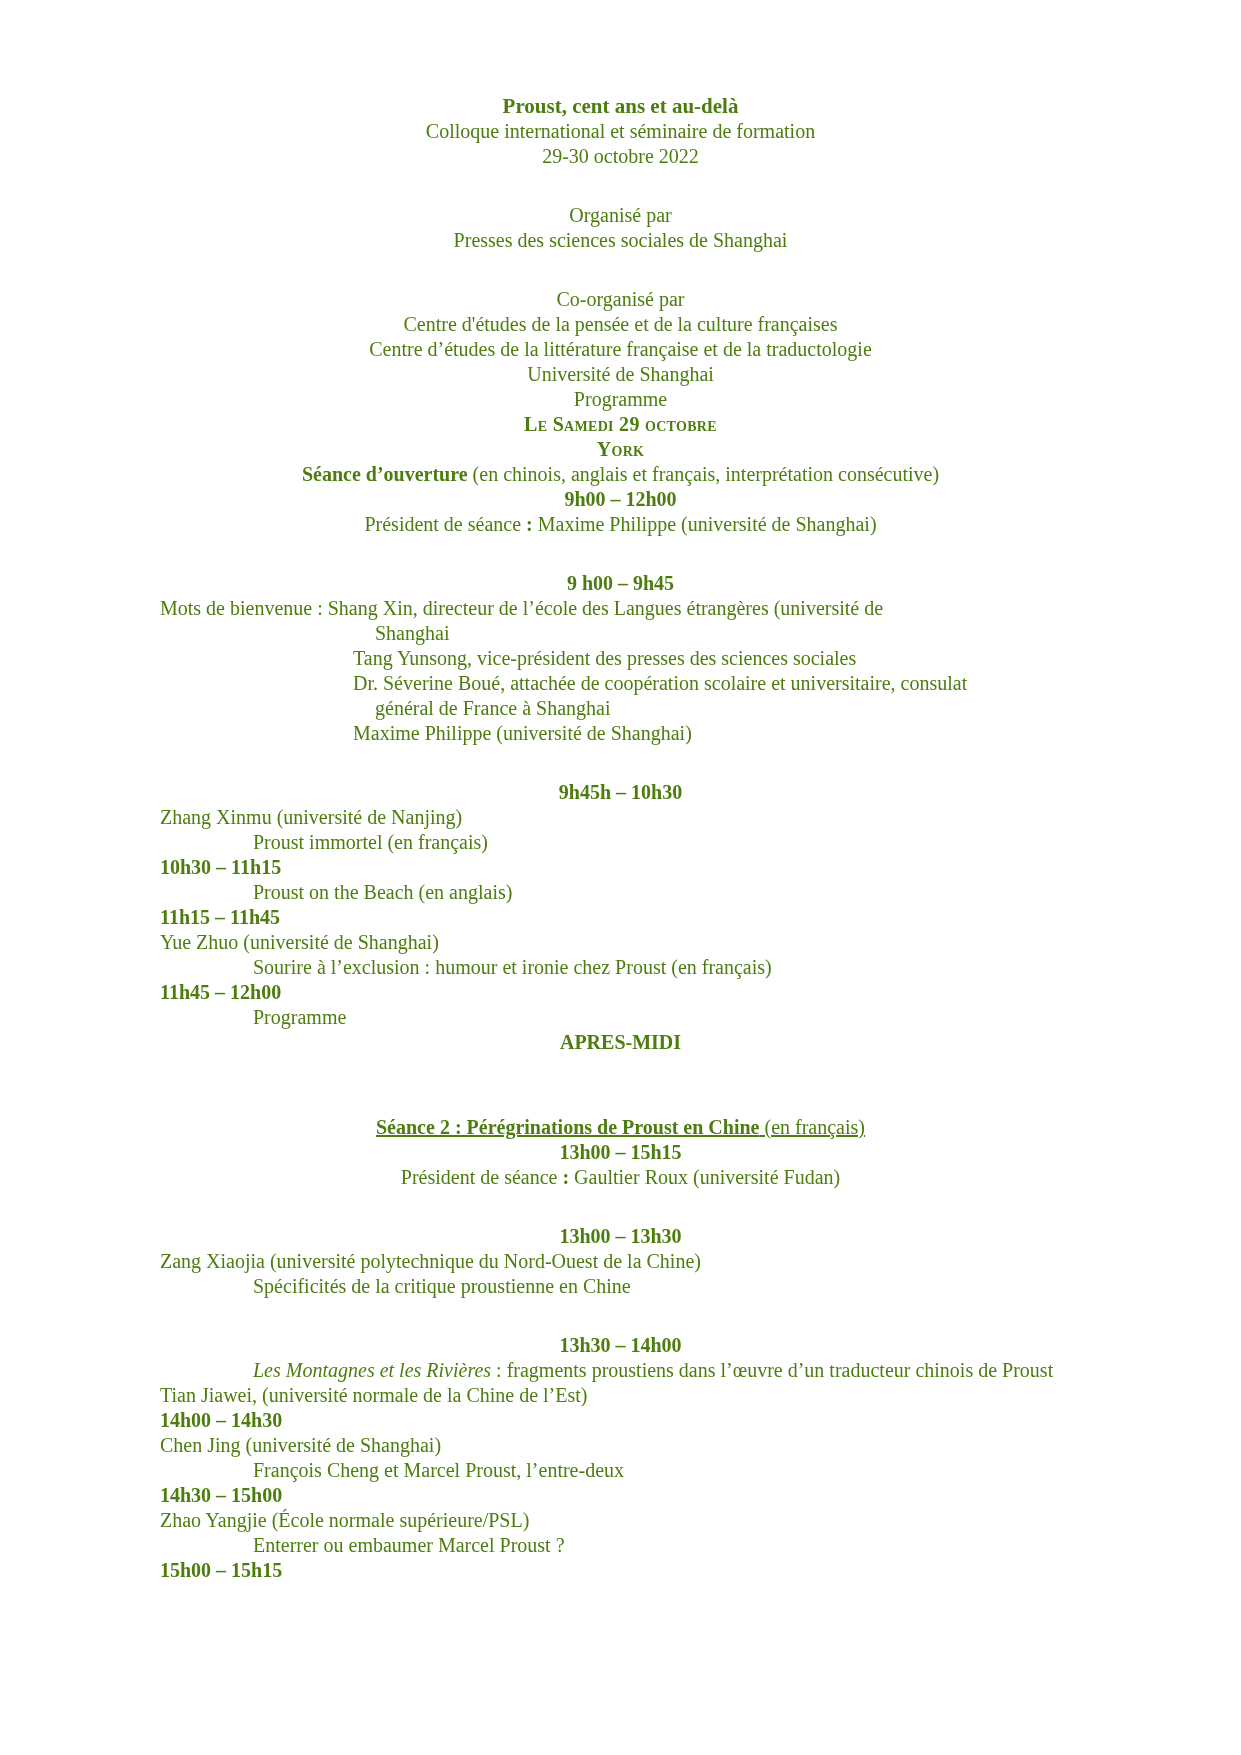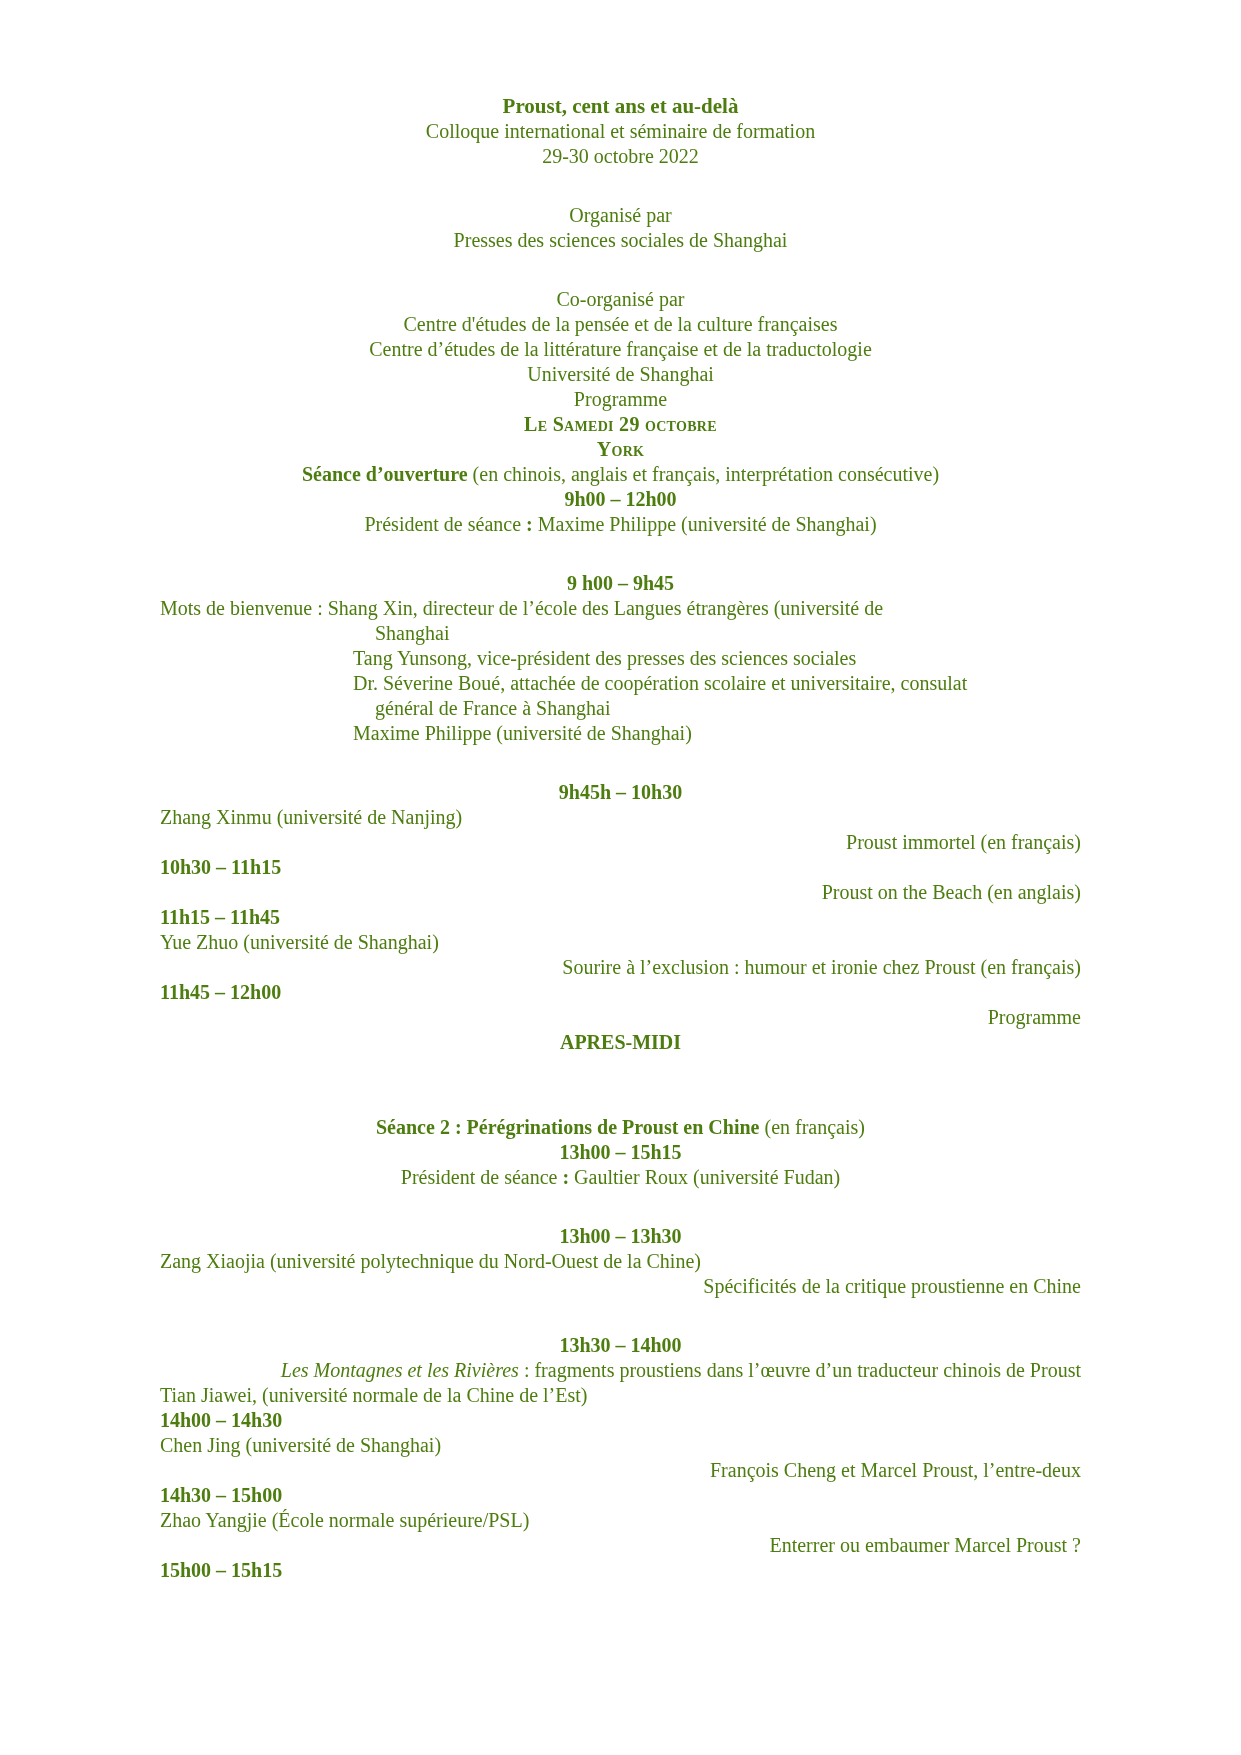--- a/index.html
+++ b/index.html
@@ -16,26 +16,26 @@
     line-height:25px;
     padding:94px 160px 0 160px;
     overflow:hidden;
   }
   .line { white-space:nowrap; }
   .ctr  { text-align:center; white-space:normal; }
   .b    { font-weight:bold; }
   .it   { font-style:italic; }
   .sc   { font-variant:small-caps; letter-spacing:0.3px; }
   .title{ font-size:21px; }
-  .ind-t{ padding-left:93px;text-align:right; }
+  .ind-t{ padding-left:93px; }
   .ind-1{ padding-left:193px; }
   .ind-2{ padding-left:215px; }
   .g1   { margin-top:34px;text-align:center; }
   .g2   { }
-  .g3   { margin-top:60px; }
+  .g3   { margin-top:60px;text-decoration:underline; }
   .chair-sep { font-weight:bold; margin:0 5px; }
 </style>
 </head>
 <body>
 
 <div class="page">
 
   <div class="line ctr b title">Proust, cent ans et au-delà</div>
   <div class="line ctr">Colloque international et séminaire de formation</div>
   <div class="line ctr">29-30 octobre 2022</div>

